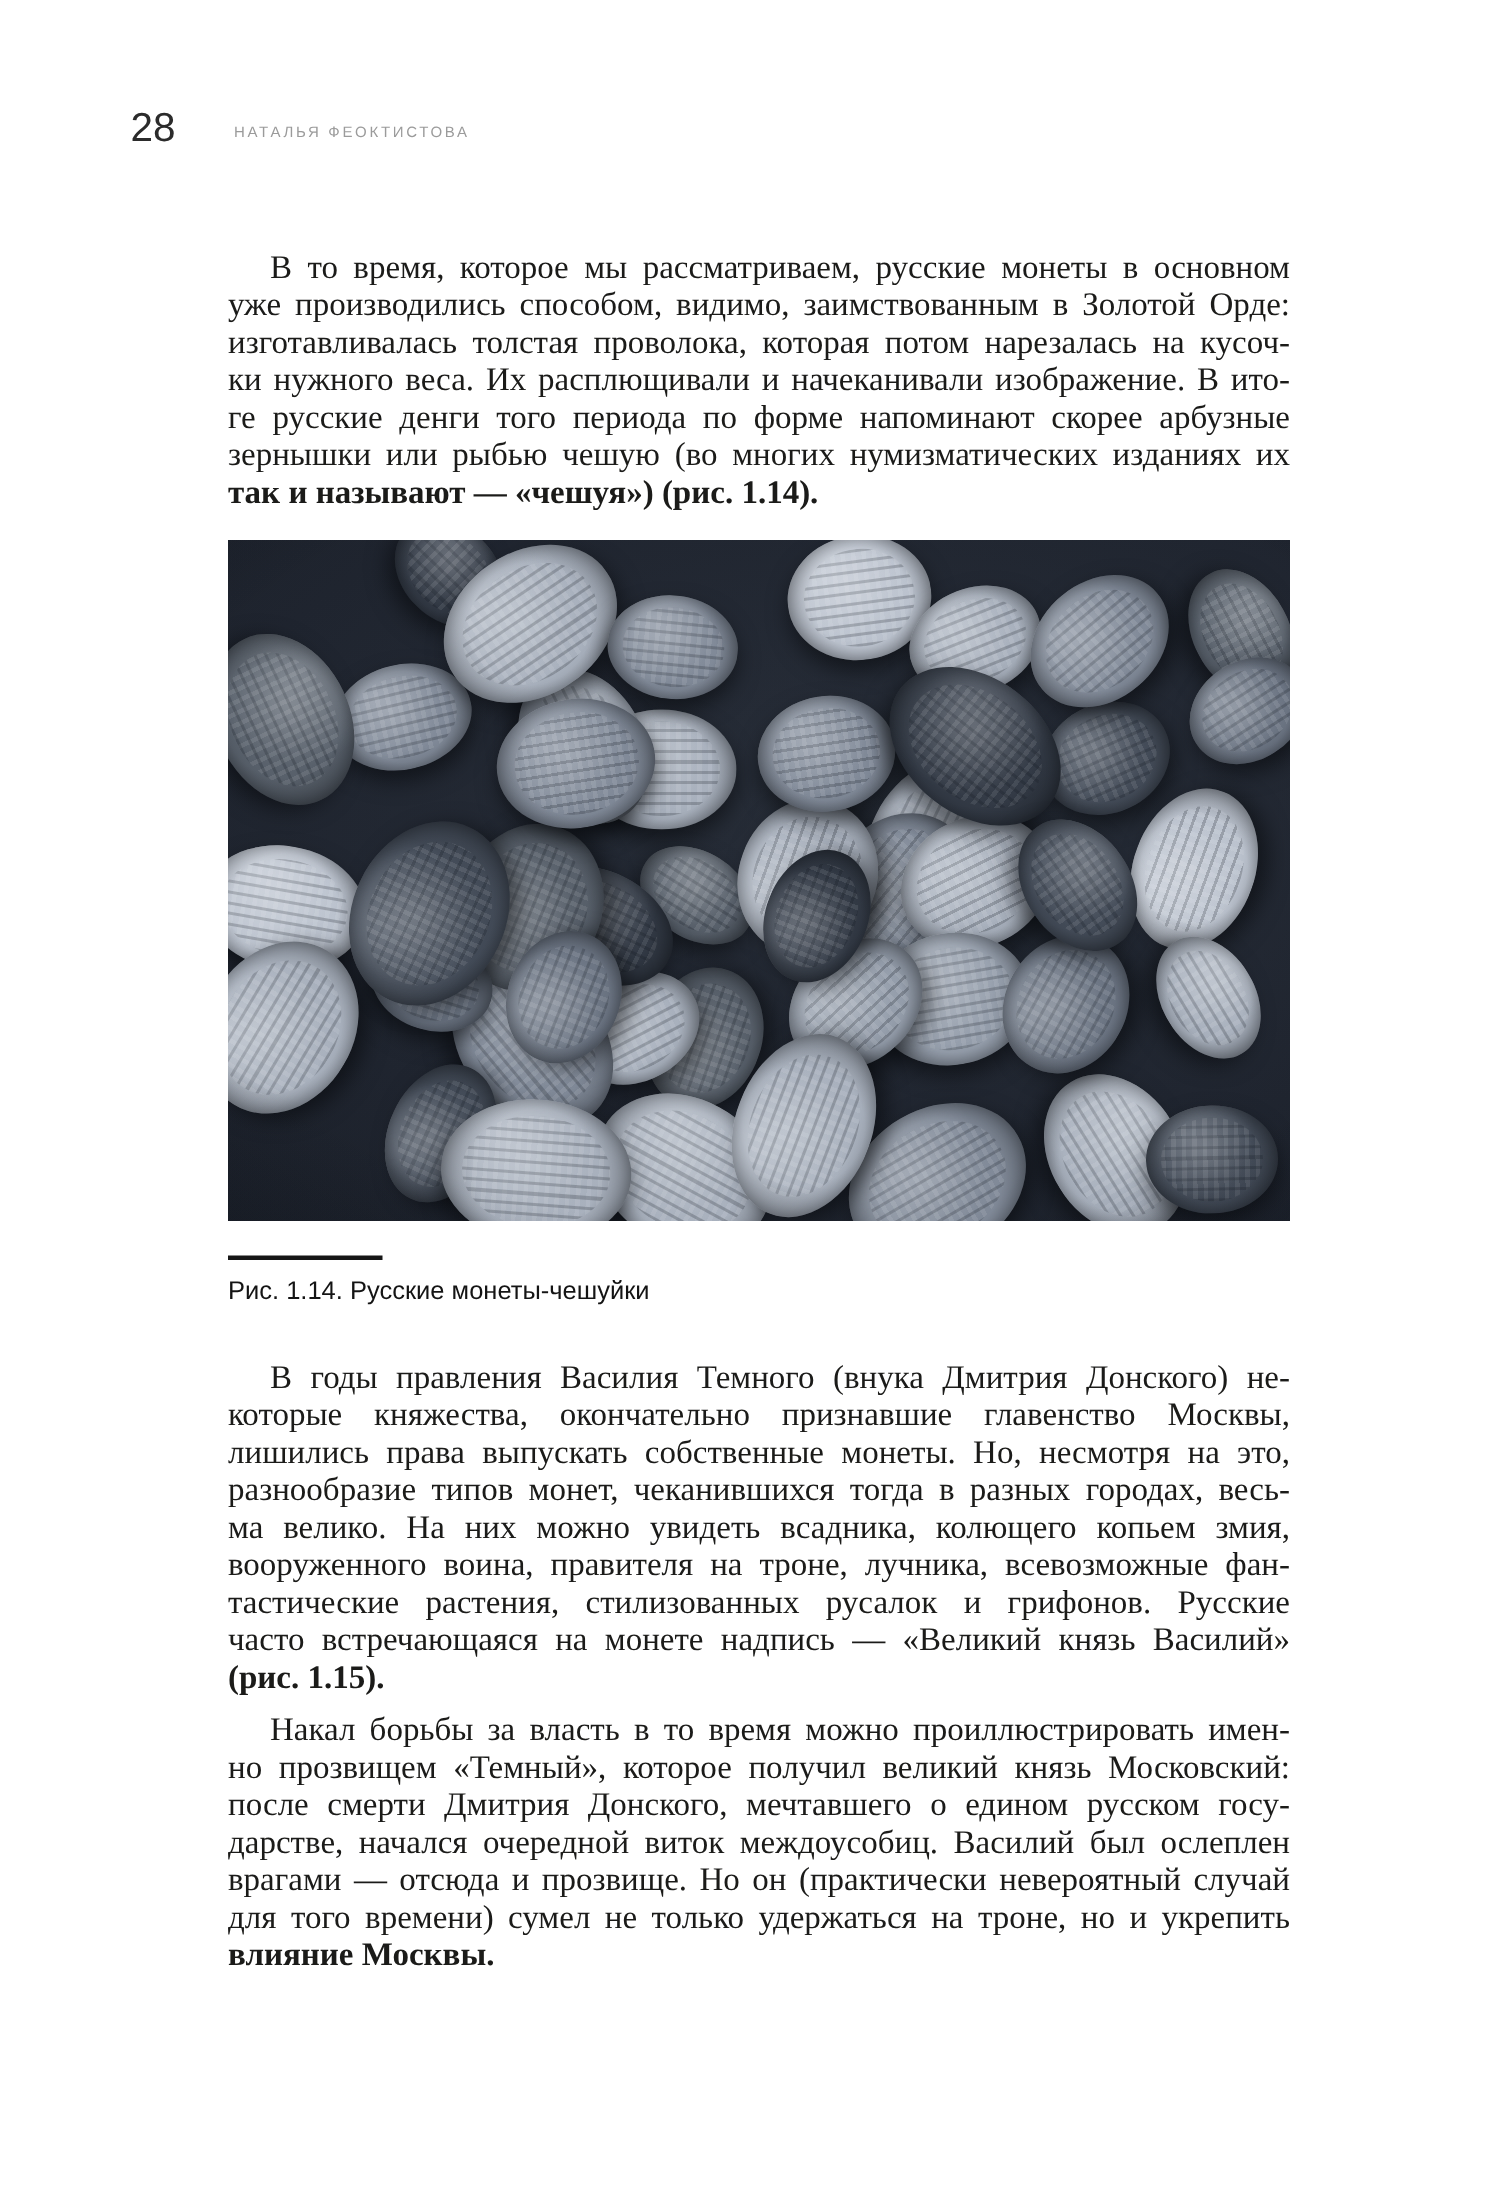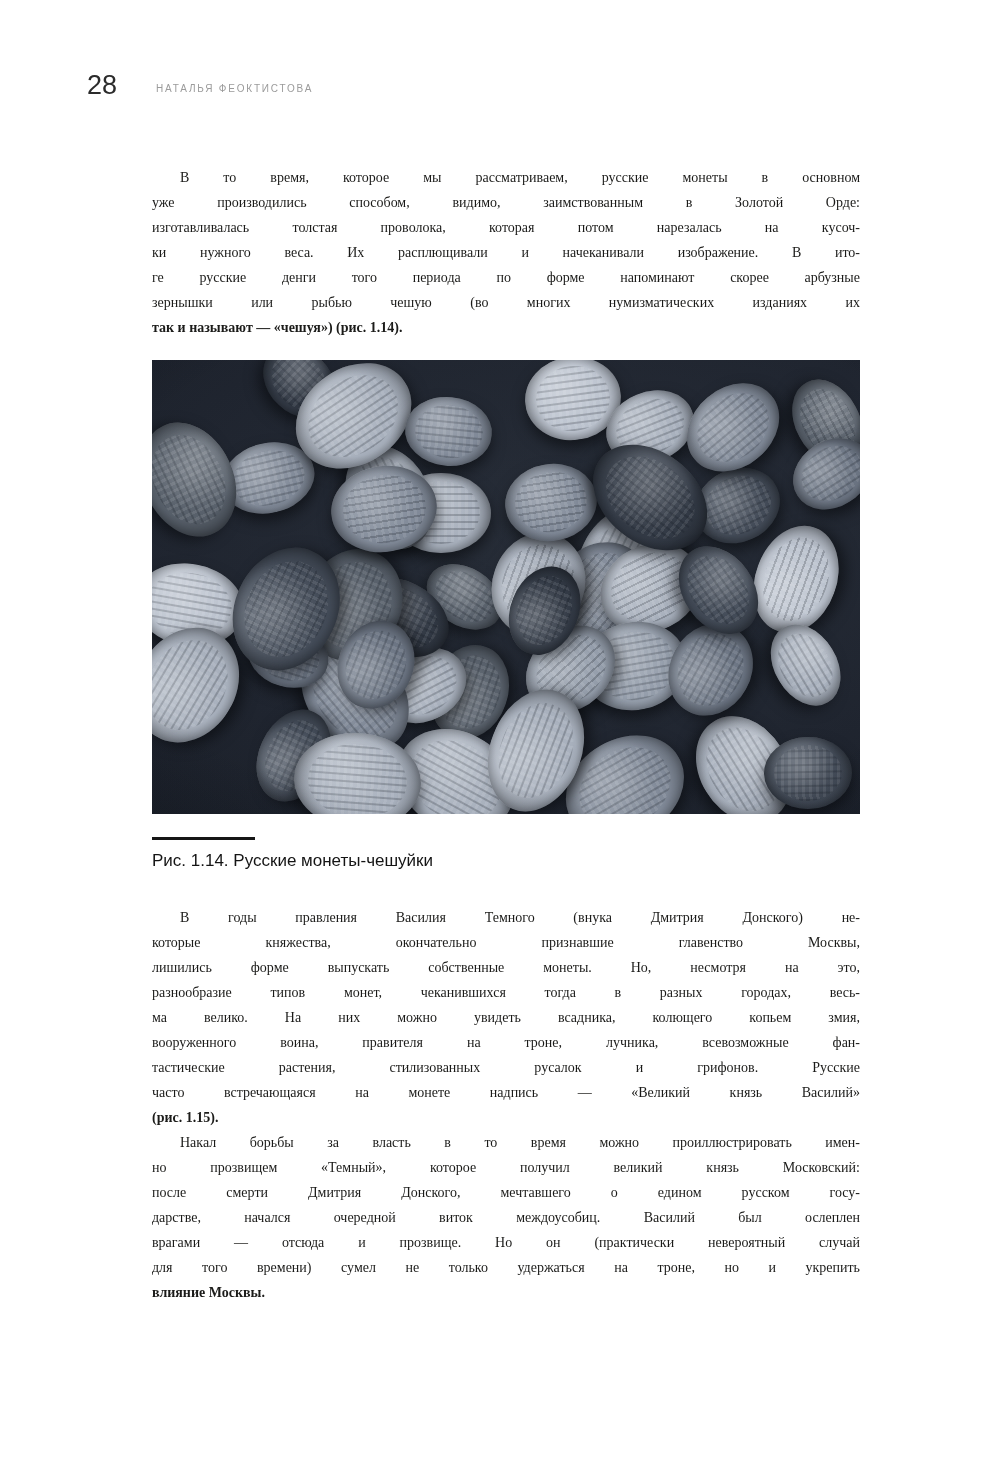--- a/index.html
+++ b/index.html
@@ -26,21 +26,21 @@
     font-size: 10px; line-height: 15px; color: #9b9b9b;
     letter-spacing: 1.8px; font-weight: 400;
   }
 
   
   .column { position: absolute; left: 152px; top: 165px; width: 708px; }
 
   .para { margin: 0; padding: 0; }
   .para .line {
     height: 25px; line-height: 25px;
-    font-size: 14px;
+    font-size: 22px;
     text-align: justify;
     text-align-last: justify;
     white-space: normal;
     overflow: hidden;
   }
   .para .line.first { padding-left: 28px; }
   .para .line.last { text-align-last: left; font-weight: bold; }
 
   
   .figure { margin: 20px 0 0 0; padding: 0; }
@@ -77,21 +77,21 @@
 
   .cap-rule { margin-top: 23px; width: 103px; height: 3px; background: #161616; }
   .caption {
     margin-top: 10px;
     font-family: "Liberation Sans", sans-serif;
     font-size: 17px; line-height: 21px; color: #141414;
   }
   .caption b { font-weight: 400; }
 
   #para-2 { margin-top: 34px; }
-  #para-3 { }
+  #para-3 { margin-top: 10px; }
 </style>
 </head>
 <body>
 
 <div class="page">
 
   <header class="runhead">
     <span class="pagenum">28</span>
     <span class="author">НАТАЛЬЯ ФЕОКТИСТОВА</span>
   </header>
@@ -157,21 +157,21 @@
           <div class="coin" style="left: 333.9px; top: 179.1px; width: 104.5px; height: 91.6px; transform: rotate(-70.2deg); z-index: 140; background-color: rgb(174, 181, 192); background-image: radial-gradient(circle at 45% 42%, rgba(255, 255, 255, 0.16), rgba(0, 0, 0, 0) 52%), radial-gradient(circle, rgba(0, 0, 0, 0) 52%, rgba(0, 0, 0, 0.42) 96%);"></div>
           <div class="coin" style="left: 179.3px; top: 266.5px; width: 90.3px; height: 75.4px; transform: rotate(-68.4deg); z-index: 238; background-color: rgb(110, 118, 131); background-image: radial-gradient(circle at 45% 42%, rgba(255, 255, 255, 0.16), rgba(0, 0, 0, 0) 52%), radial-gradient(circle, rgba(0, 0, 0, 0) 52%, rgba(0, 0, 0, 0.42) 96%);"></div>
         </div>
       <div class="cap-rule"></div>
       <figcaption class="caption"><b>Рис. 1.14.</b><span> Русские монеты-чешуйки</span></figcaption>
     </figure>
 
     <section class="para" id="para-2">
         <div class="line first">В годы правления Василия Темного (внука Дмитрия Донского) не-</div>
         <div class="line">которые княжества, окончательно признавшие главенство Москвы,</div>
-        <div class="line">лишились форме выпускать собственные монеты. Но, несмотря на это,</div>
+        <div class="line">лишились права выпускать собственные монеты. Но, несмотря на это,</div>
         <div class="line">разнообразие типов монет, чеканившихся тогда в разных городах, весь-</div>
         <div class="line">ма велико. На них можно увидеть всадника, колющего копьем змия,</div>
         <div class="line">вооруженного воина, правителя на троне, лучника, всевозможные фан-</div>
         <div class="line">тастические растения, стилизованных русалок и грифонов. Русские</div>
         <div class="line">часто встречающаяся на монете надпись — «Великий князь Василий»</div>
         <div class="line last">(рис. 1.15).</div>
       </section>
 
     <section class="para" id="para-3">
         <div class="line first">Накал борьбы за власть в то время можно проиллюстрировать имен-</div>

